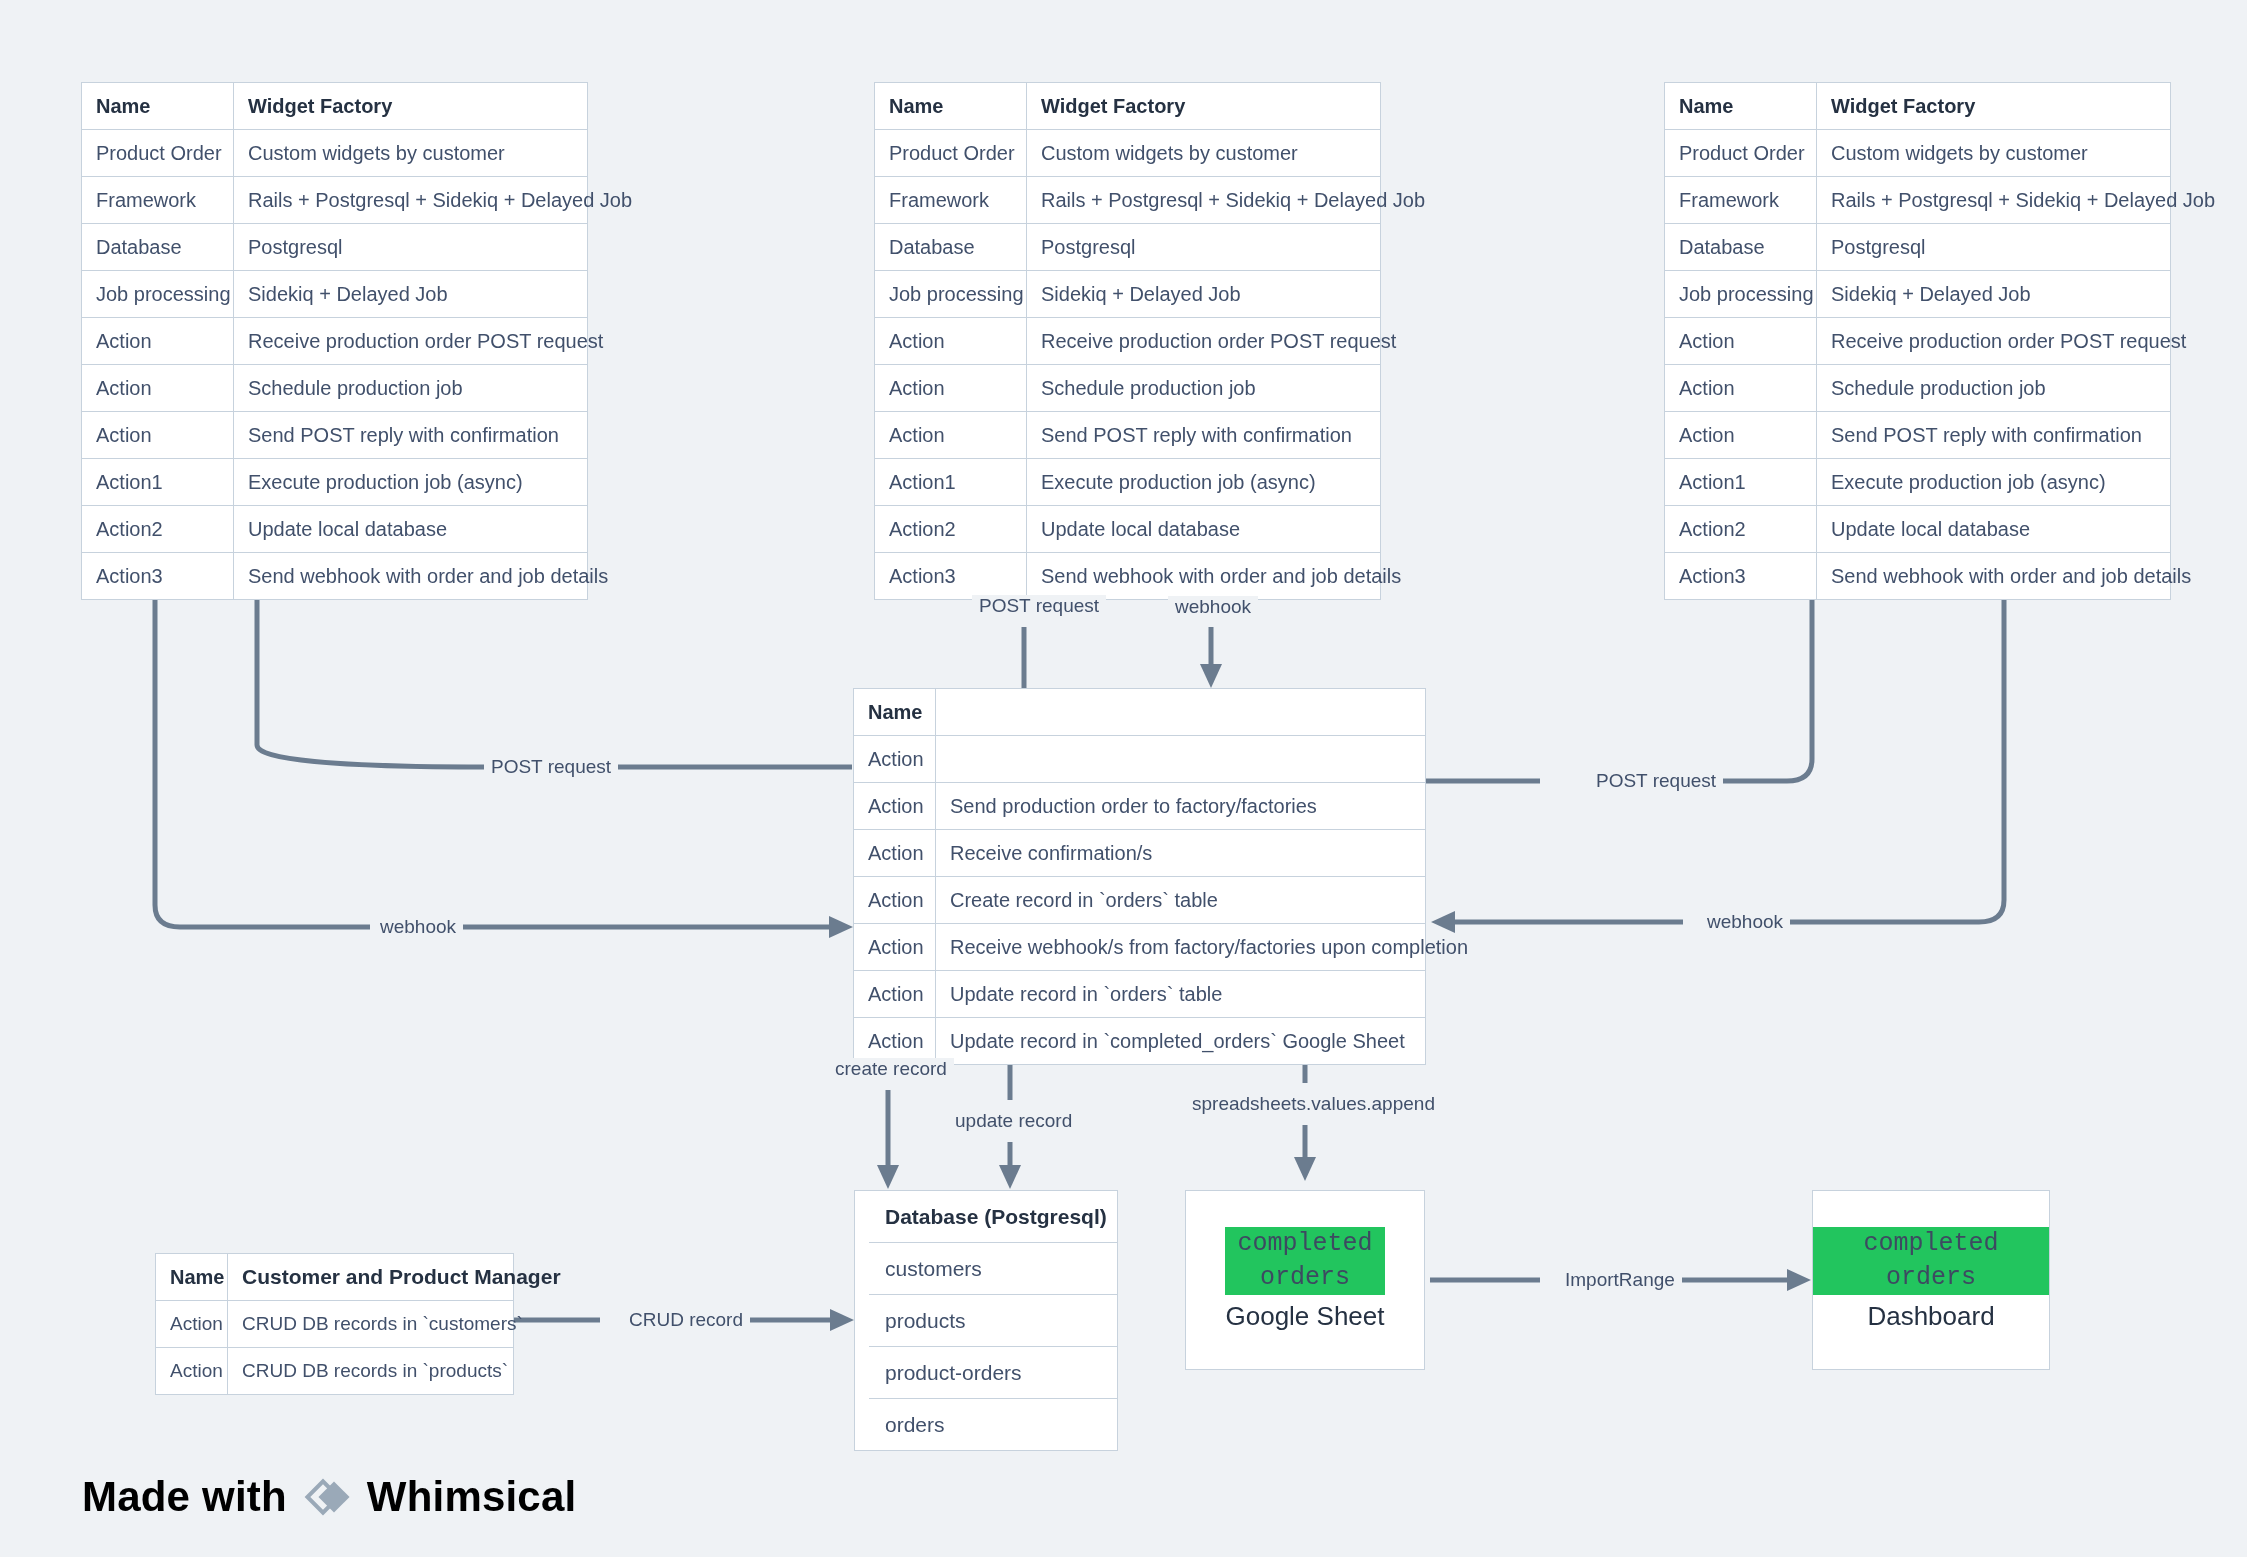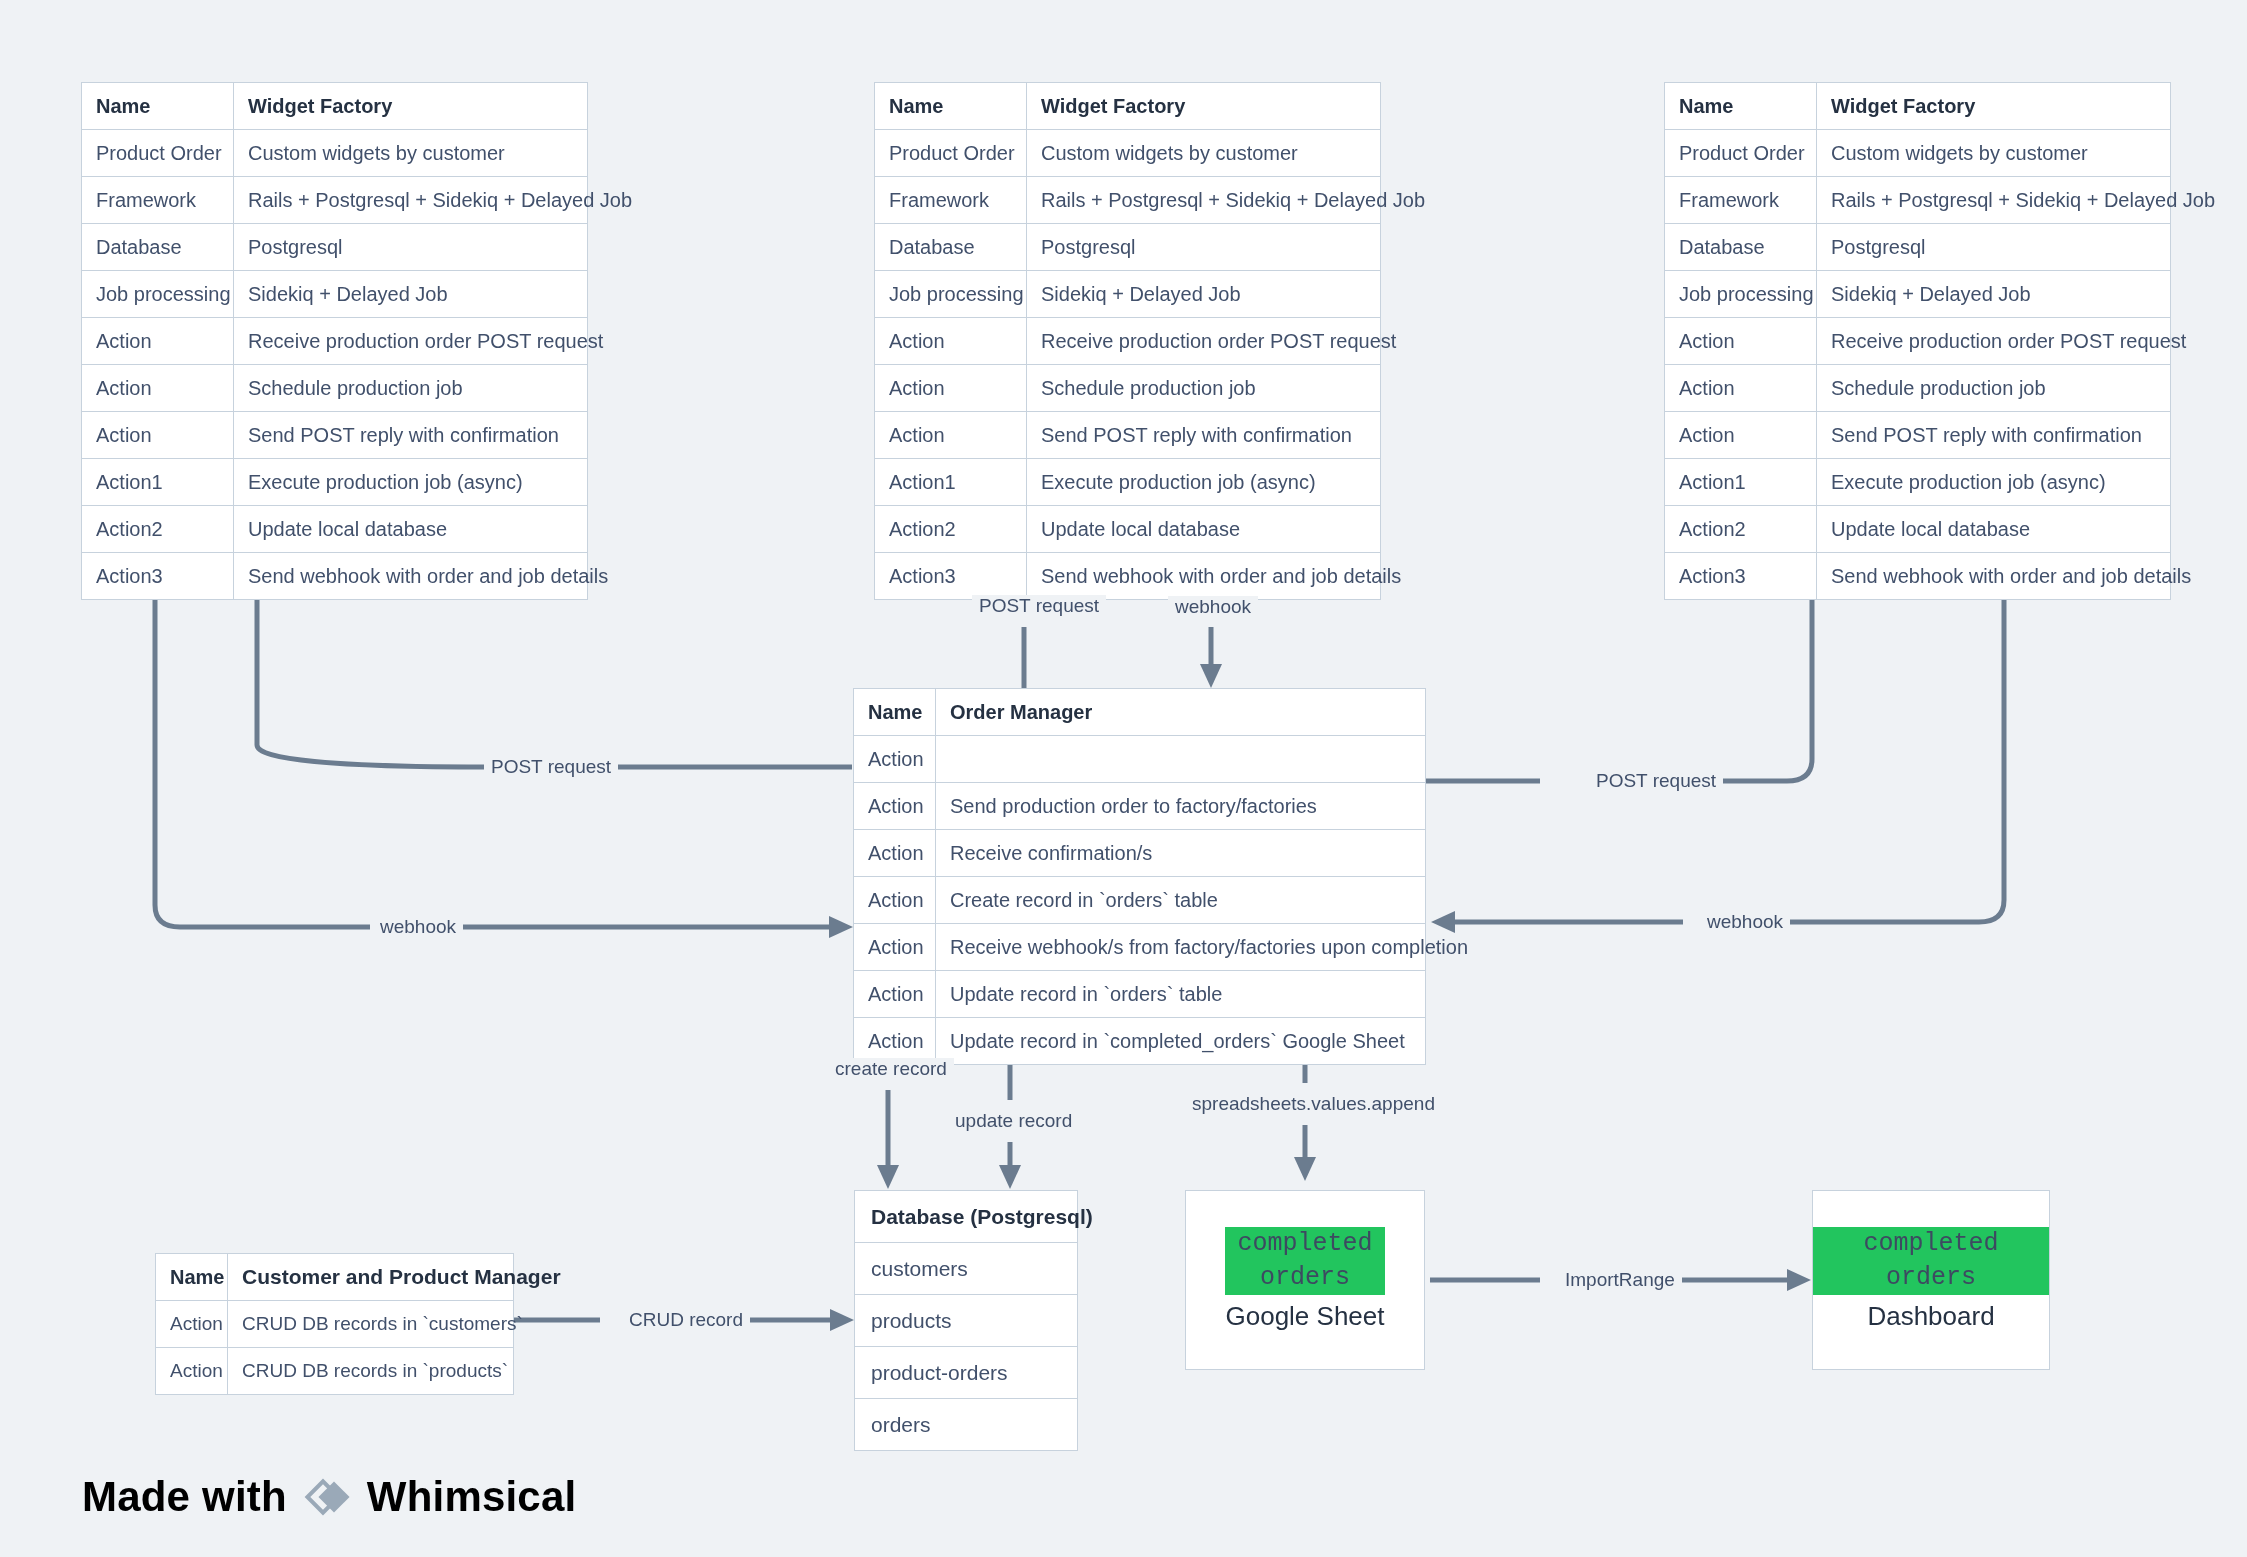--- a/index.html
+++ b/index.html
@@ -328,21 +328,20 @@
       </div>
     <div class="trow">
         <div class="tcell-name" style="width:152px">Action3</div>
         <div class="tcell-val">Send webhook with order and job details</div>
       </div>
   </div>
 
   <div class="node" style="left:853px; top:688px; width:573px;">
     <div class="trow header">
       <div class="tcell-name" style="width:82px">Name</div>
-      <div class="tcell-val">Order Manager</div>
     </div>
     <div class="trow">
         <div class="tcell-name" style="width:82px">Action</div>
       </div>
     <div class="trow">
         <div class="tcell-name" style="width:82px">Action</div>
         <div class="tcell-val">Send production order to factory/factories</div>
       </div>
     <div class="trow">
         <div class="tcell-name" style="width:82px">Action</div>
@@ -374,21 +373,21 @@
     <div class="trow">
         <div class="tcell-name" style="width:72px;font-size:19px">Action</div>
         <div class="tcell-val" style="font-size:19px">CRUD DB records in `customers`</div>
       </div>
     <div class="trow">
         <div class="tcell-name" style="width:72px;font-size:19px">Action</div>
         <div class="tcell-val" style="font-size:19px">CRUD DB records in `products`</div>
       </div>
   </div>
 
-  <div class="list-node" style="left:854px; top:1190px; width:224px;">
+  <div class="list-node" style="left:854px; top:1190px; width:264px;padding-left:14px;">
     <div class="list-row header">Database (Postgresql)</div>
     <div class="list-row">customers</div>
     <div class="list-row">products</div>
     <div class="list-row">product-orders</div>
     <div class="list-row">orders</div>
   </div>
 
   <div class="box-node" style="left:1185px; top:1190px; width:240px; height:180px;">
     <span class="code-text wrap-narrow">completed orders</span>
     <span class="plain-text">Google Sheet</span>

